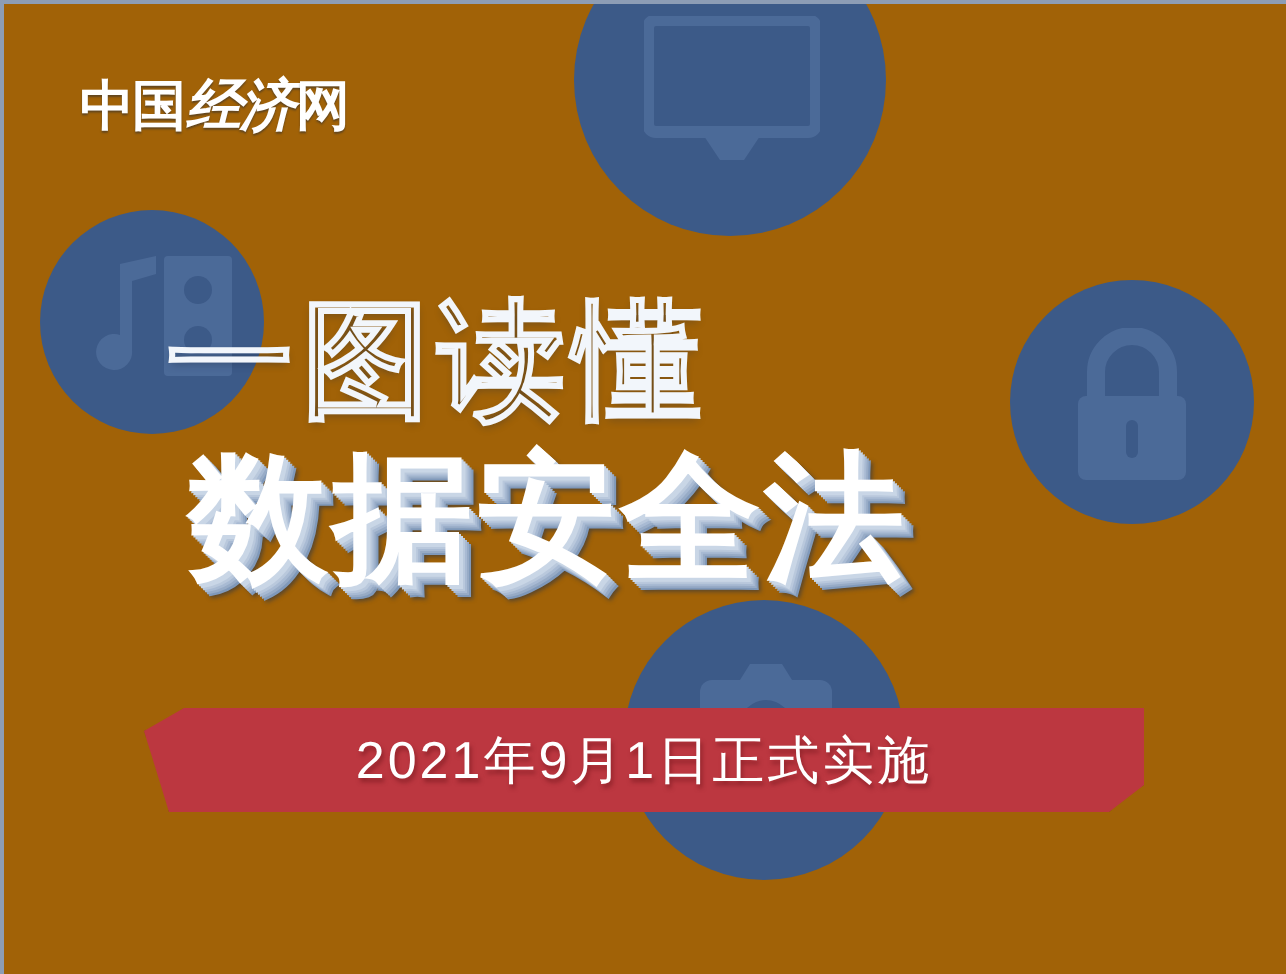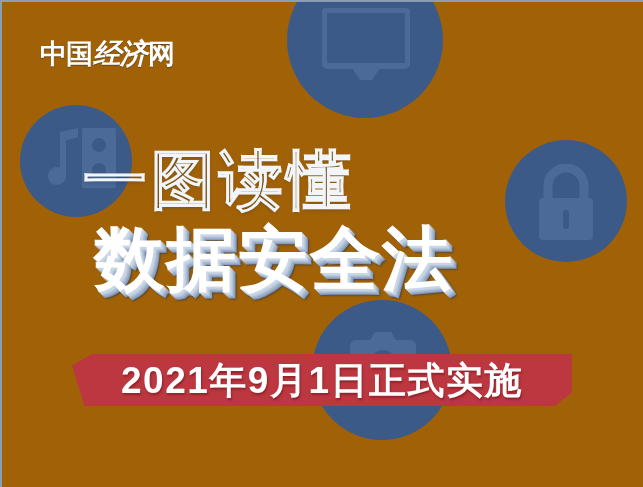--- a/index.html
+++ b/index.html
@@ -146,22 +146,22 @@
     box-shadow: 0 3px 6px rgba(26,40,64,.35);
     -webkit-clip-path: polygon(4% 0, 100% 0, 100% 74%, 96.5% 100%, 2.5% 100%, 0 22%);
     clip-path: polygon(4% 0, 100% 0, 100% 74%, 96.5% 100%, 2.5% 100%, 0 22%);
     border-radius: 8px 0 0 8px;
     display: flex;
     align-items: center;
     justify-content: center;
   }
   #banner-text {
     color: #ffffff;
-    font-size: 37px;
-    font-weight: 700;
+    font-size: 26px;
+    font-weight: 400;
     letter-spacing: 1.5px;
     line-height: 1;
     text-shadow: 1px 2px 2px rgba(110,20,26,.55);
     white-space: nowrap;
   }
 </style>
 </head>
 <body>
 
 <div id="poster">

